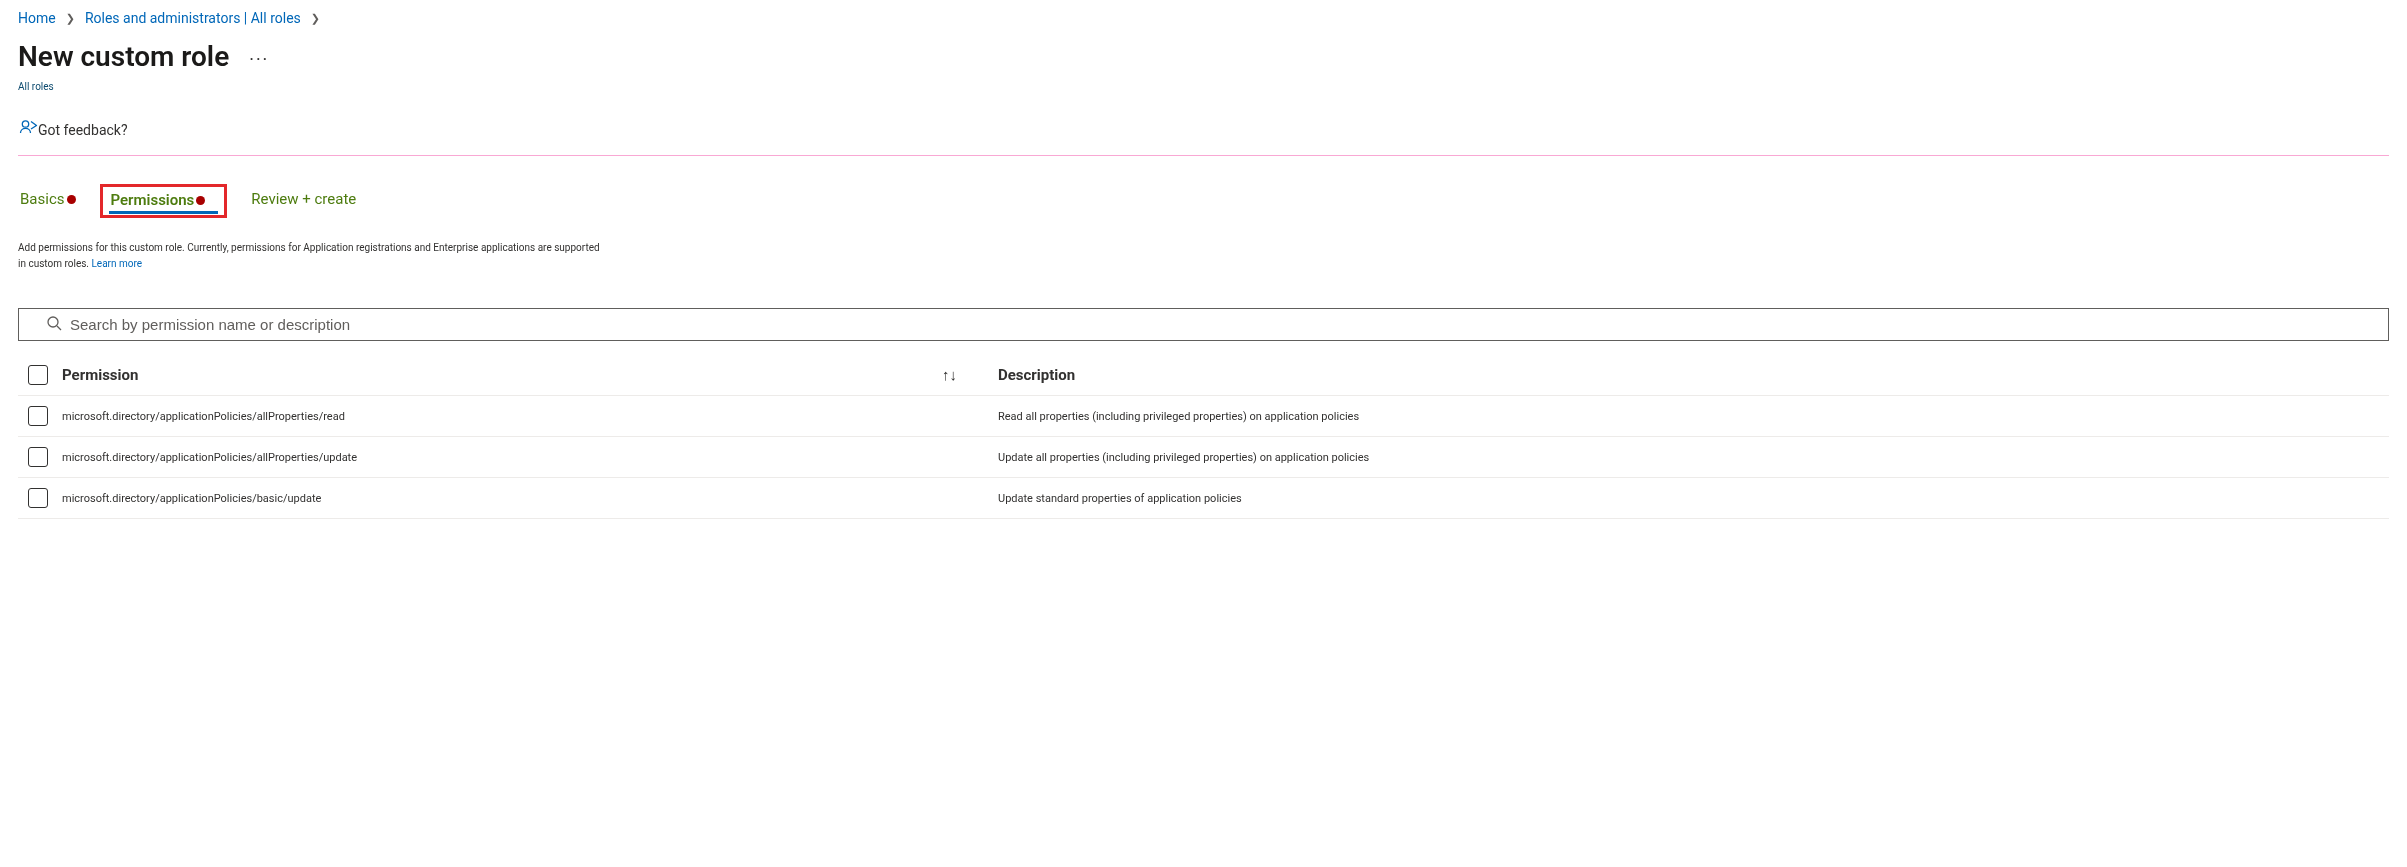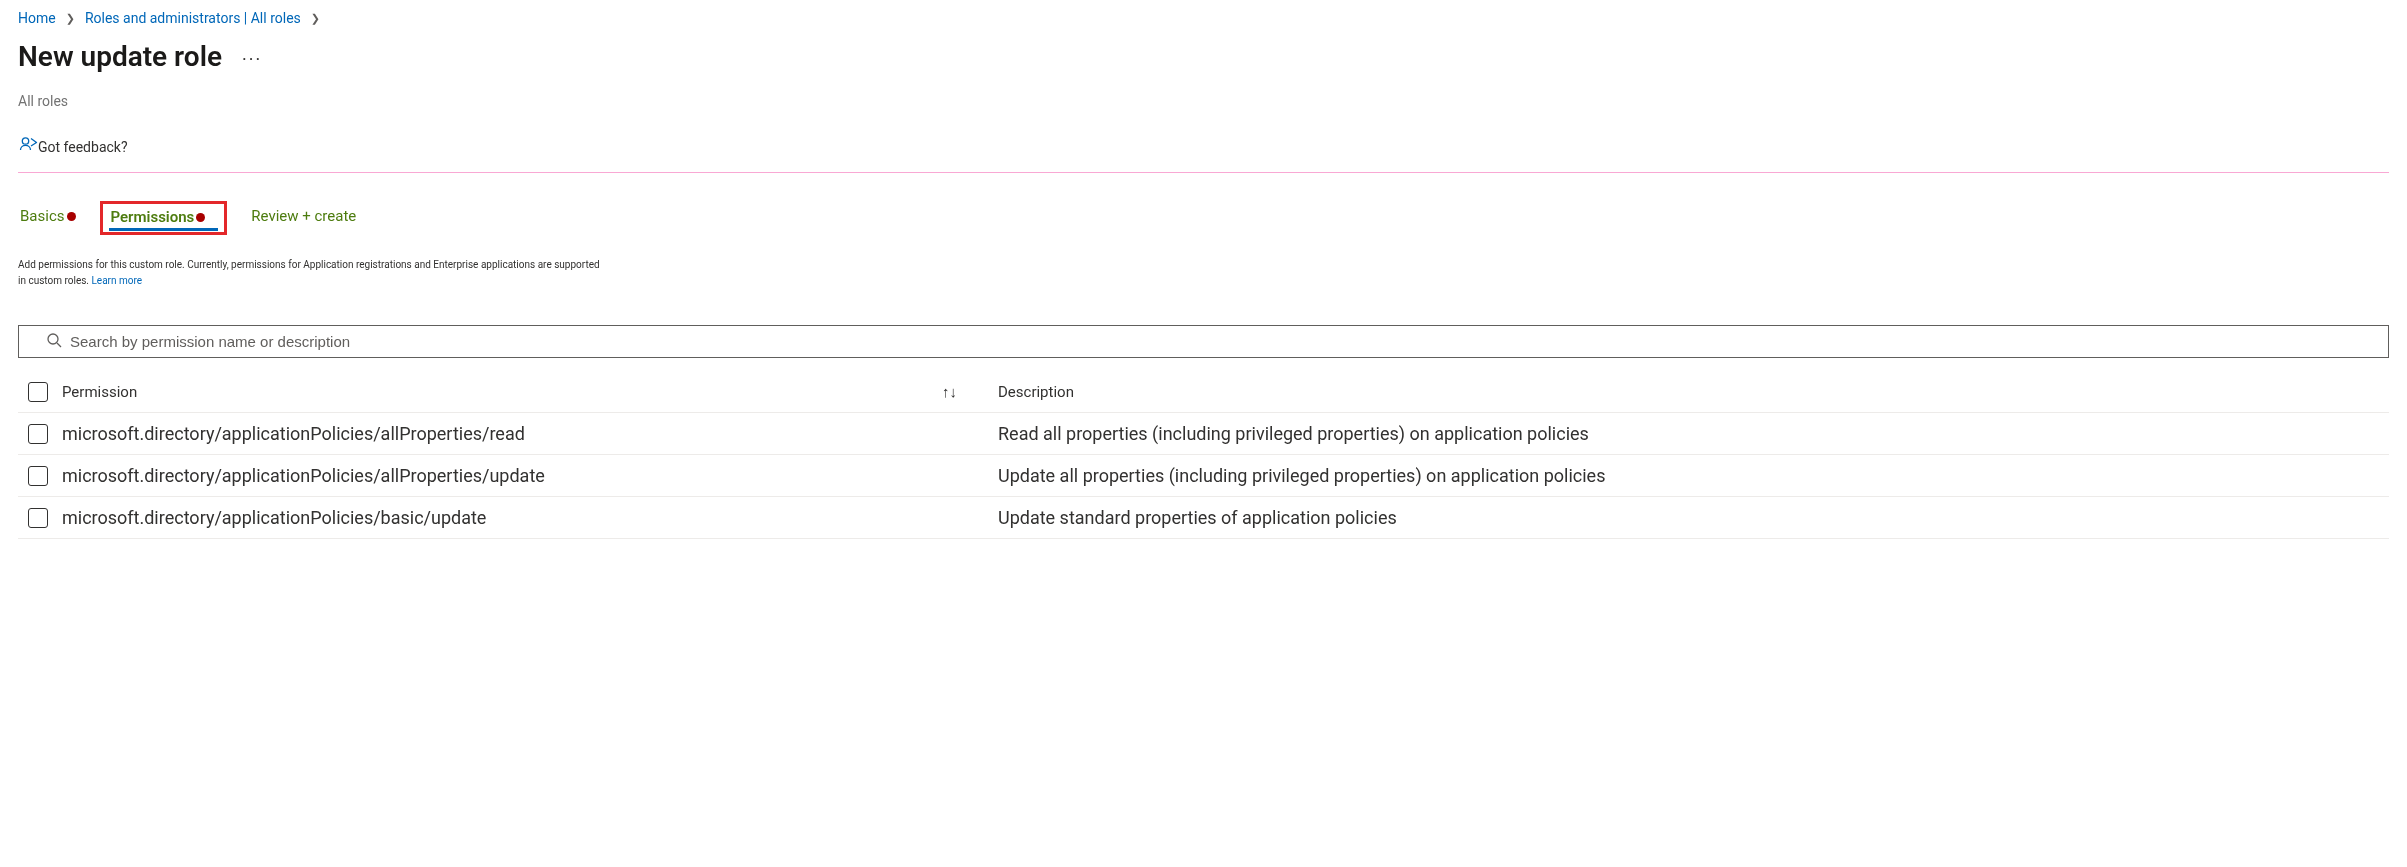--- a/index.html
+++ b/index.html
@@ -31,23 +31,23 @@
       color: #1b1a19;
     }
     .ellipsis-btn {
       color: #323130;
       font-size: 18px;
       letter-spacing: 2px;
       cursor: pointer;
       margin-top: 6px;
     }
     .subtitle {
-      font-size: 14px;
-      color: #737373;
-      margin-top: 20px;
+      font-size: 10px;
+      color: #0c4a6e;
+      margin-top: 8px;
       margin-bottom: 18px;
     }
     .feedback-row {
       display: flex;
       align-items: center;
       gap: 0;
       padding: 8px 0 14px 0;
       border-bottom: 1px solid #f9a8d4;
       margin-bottom: 28px;
       color: #323130;
@@ -119,24 +119,24 @@
     .table {
       margin-top: 14px;
       width: 100%;
     }
     .table-header, .table-row {
       display: grid;
       grid-template-columns: 44px 880px 56px 1fr;
       align-items: center;
       border-bottom: 1px solid #edebe9;
       padding: 10px 0;
-      font-size: 18px;
+      font-size: 11px;
     }
     .table-header {
-      font-weight: 400;
+      font-weight: 700;
       font-size: 15px;
     }
     .checkbox {
       width: 20px; height: 20px;
       border: 1px solid #323130;
       border-radius: 3px;
       cursor: pointer;
       margin-left: 10px;
     }
     .sort-icon { color: #323130; font-size: 15px; text-align: left; }
@@ -145,21 +145,21 @@
 <body>
 
 <nav class="breadcrumb">
   <a class="crumb">Home</a>
   <span class="sep">❯</span>
   <a class="crumb">Roles and administrators | All roles</a>
   <span class="sep">❯</span>
 </nav>
 
 <div class="title-row">
-  <h1 class="page-title">New update role</h1>
+  <h1 class="page-title">New custom role</h1>
   <span class="ellipsis-btn">···</span>
 </div>
 <div class="subtitle">All roles</div>
 
 <div class="feedback-row">
   <span class="feedback-icon">
     <svg width="20" height="20" viewBox="0 0 20 20" fill="none" stroke="#0067b8" stroke-width="1.3">
       <circle cx="7.5" cy="6" r="3.2"></circle>
       <path d="M2.5 15c0-2.6 2.2-4.6 5-4.6s5 2 5 4.6"></path>
       <path d="M13 3.5l5.5 4-5.5 3.5" stroke-linejoin="round"></path>

